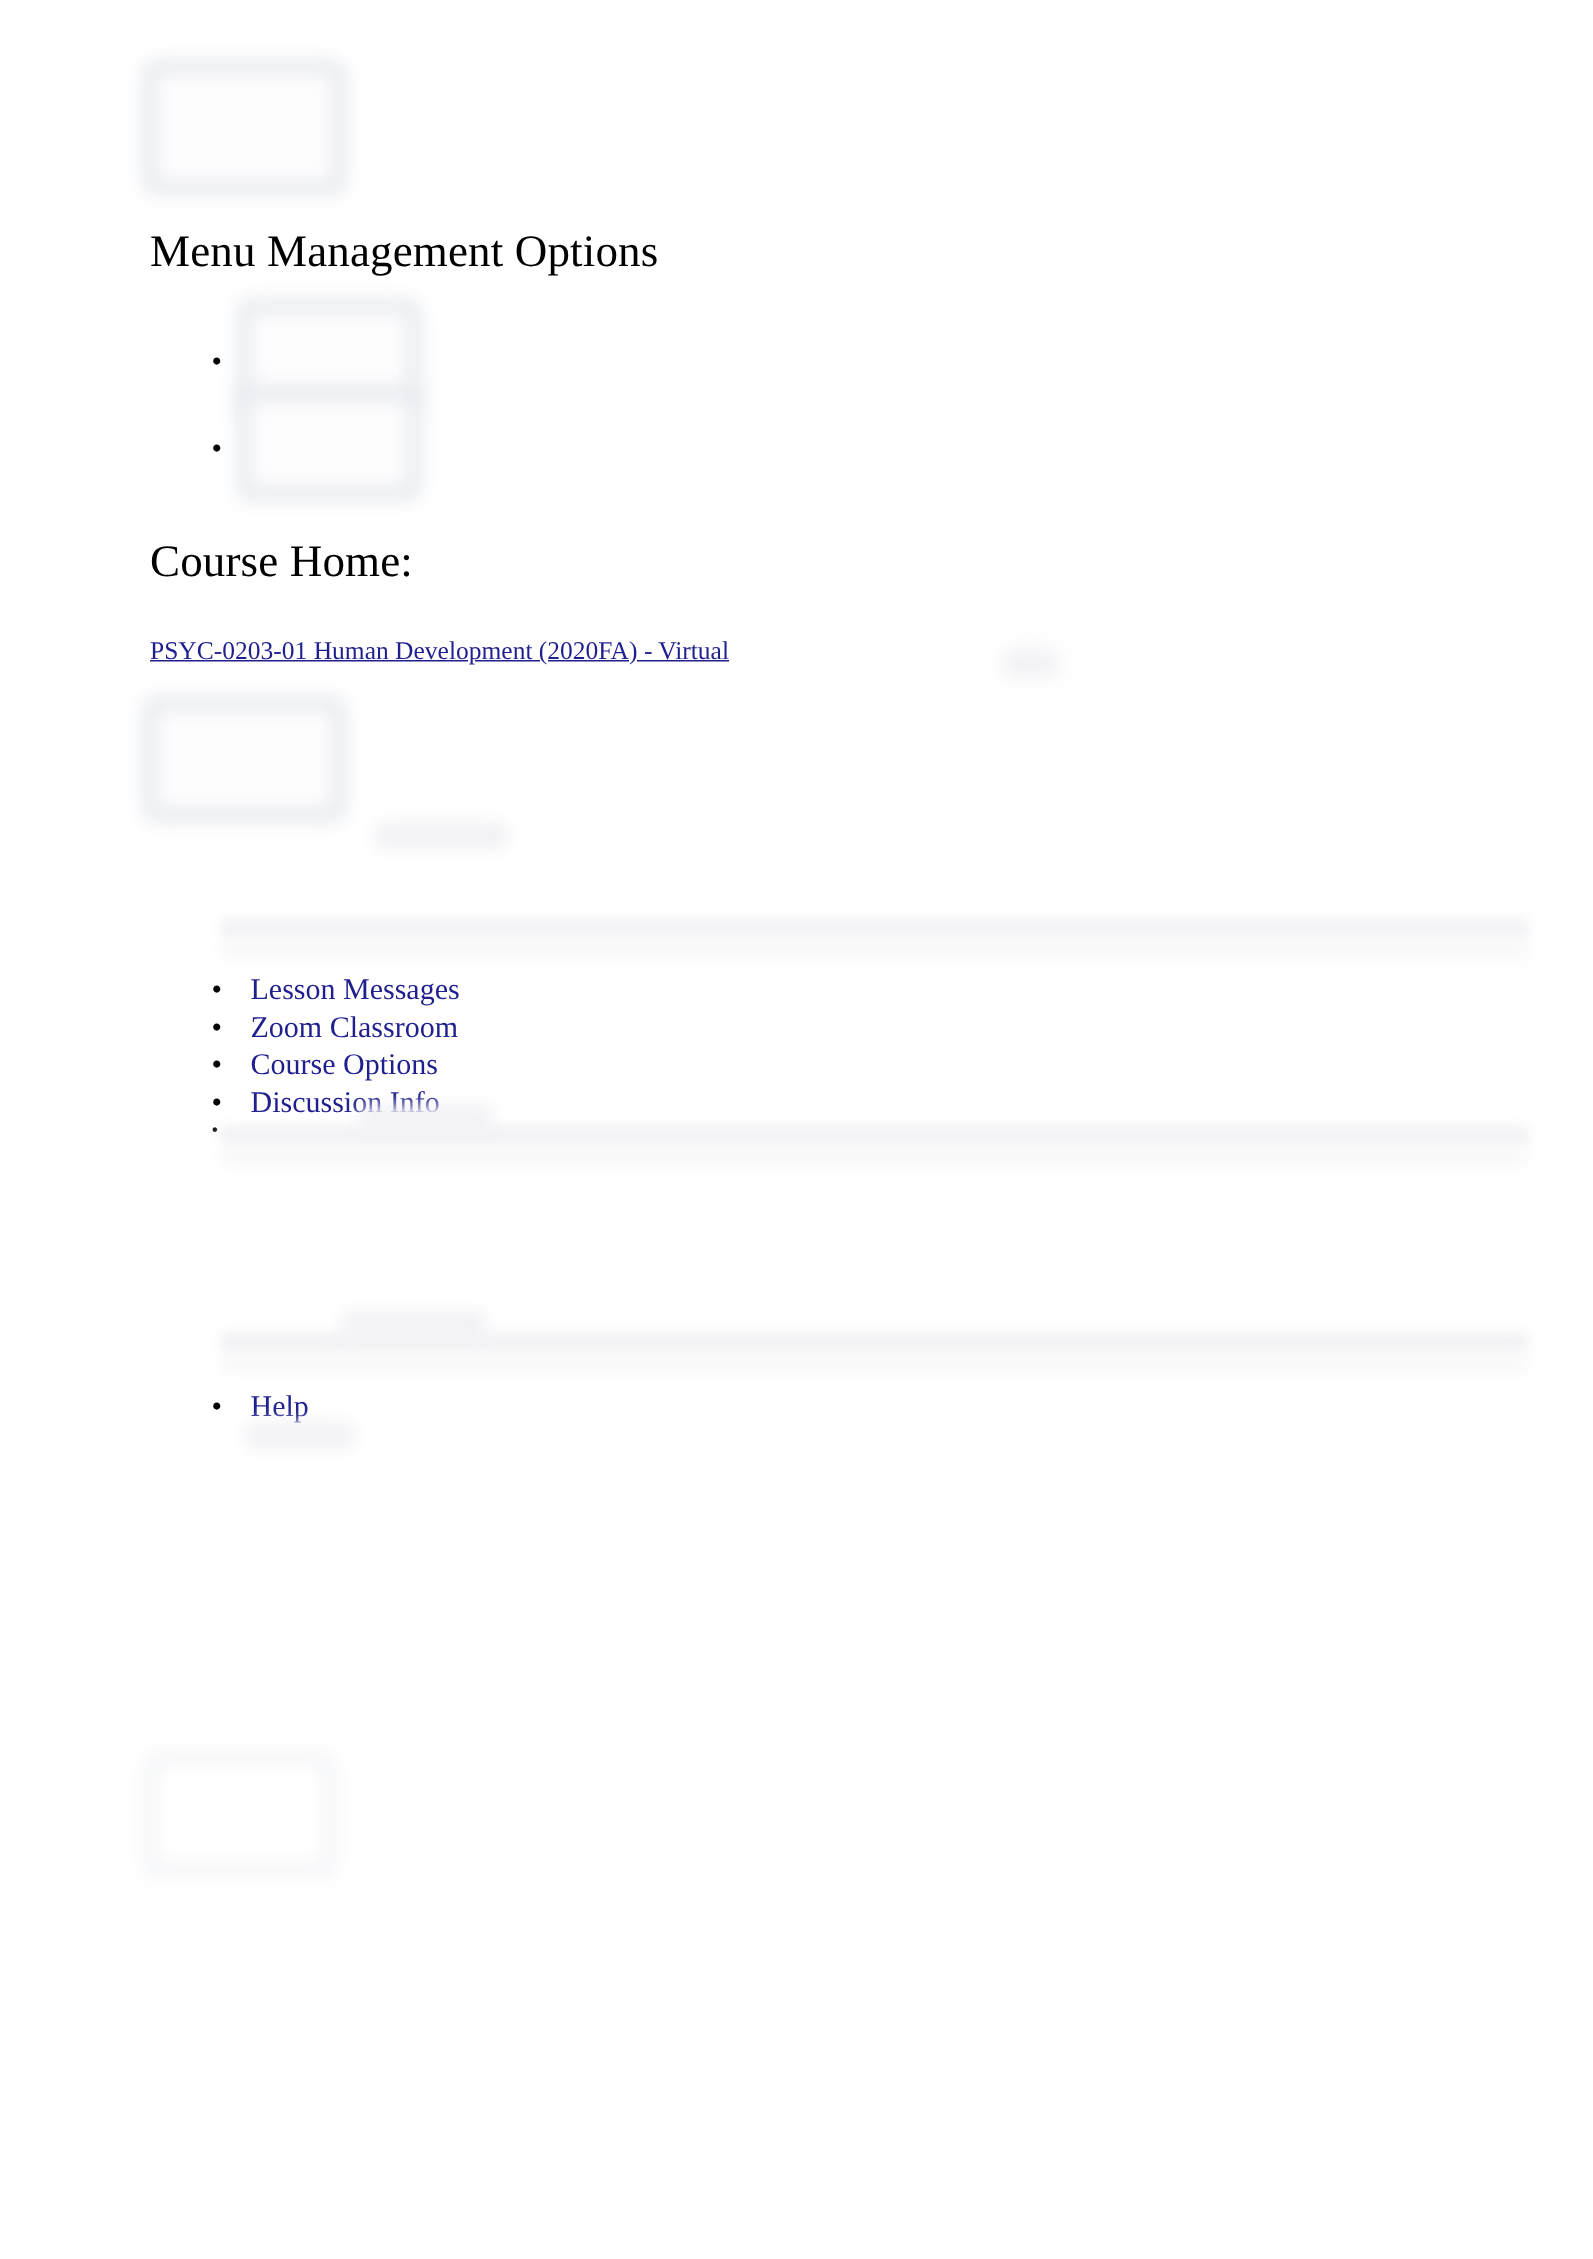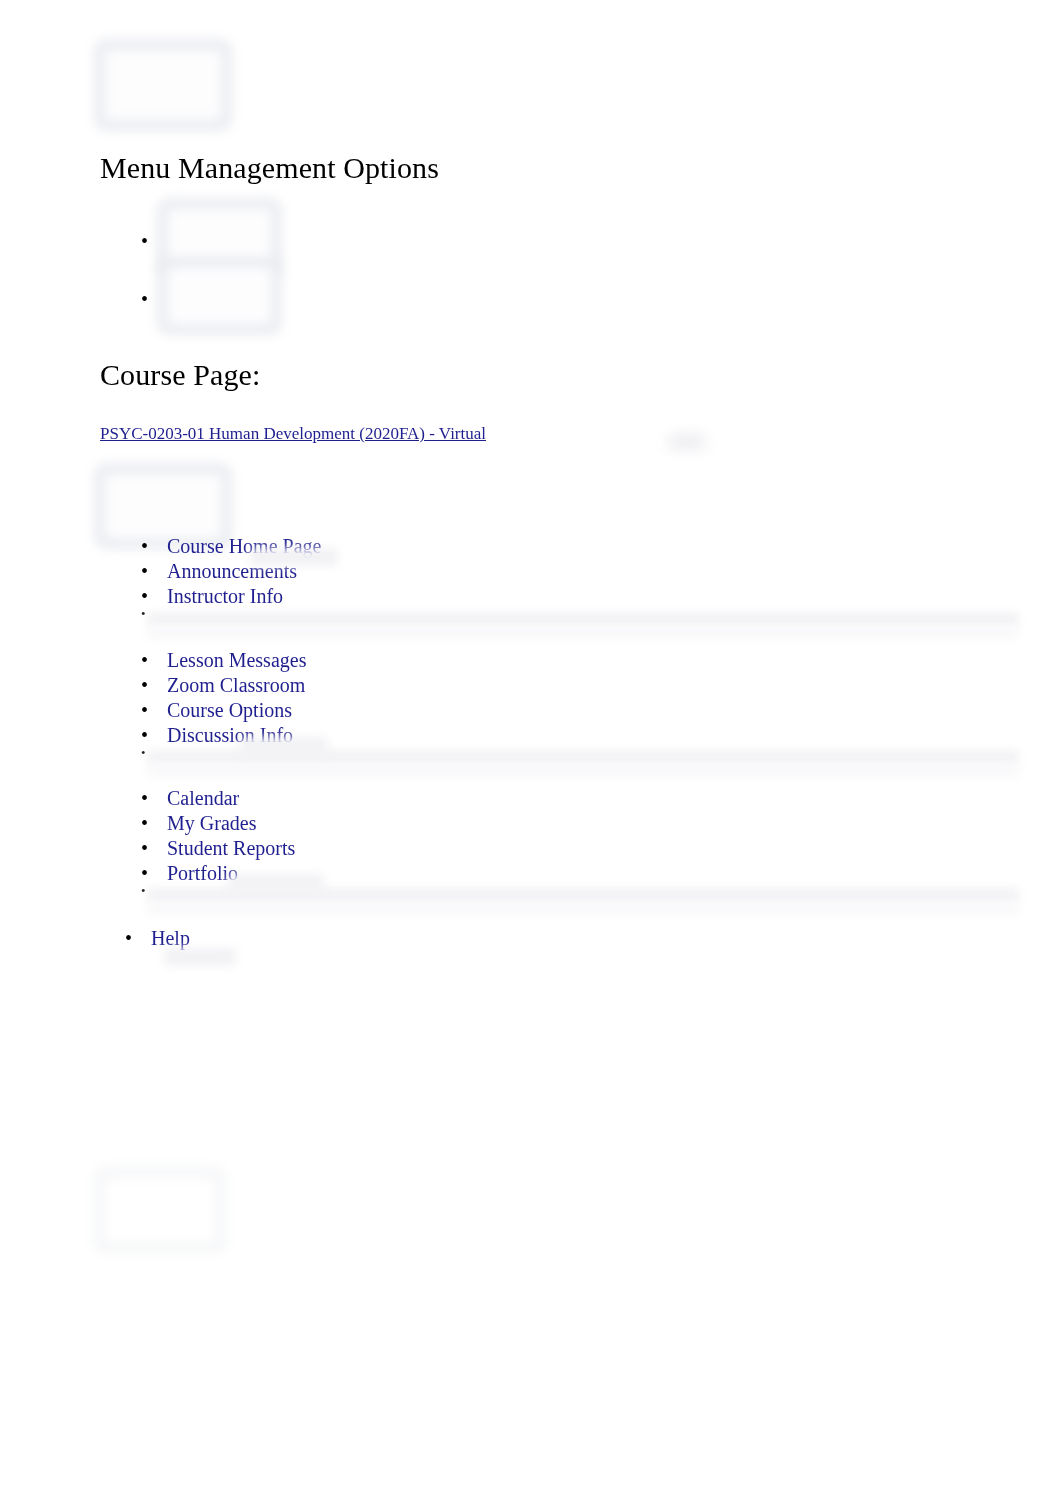--- a/index.html
+++ b/index.html
@@ -159,41 +159,27 @@
       <span></span>
     </li>
     <li>
       <span></span>
     </li>
   </ul>
 
   <div class="redacted frame" style="left:158px; top:199px; width:105px; height:58px;"></div>
   <div class="redacted frame" style="left:158px; top:258px; width:105px; height:58px;"></div>
 
-  <div class="h1" style="left:100px; top:357px;">Course Page:</div>
+  <div class="h1" style="left:100px; top:357px;">Course Home:</div>
 
   <a class="course-link" href="#" style="left:100px; top:420px;">PSYC-0203-01 Human Development (2020FA) - Virtual</a>
   <div class="smudge" style="left:668px; top:434px; width:38px; height:16px;"></div>
 
   <div class="redacted frame" style="left:95px; top:464px; width:118px; height:66px;"></div>
 
-  <ul class="bullet-list" style="left:141px; top:534px;">
-    <li>
-      <span>Course Home Page</span>
-    </li>
-    <li>
-      <span>Announcements</span>
-    </li>
-    <li>
-      <span>Instructor Info</span>
-    </li>
-    <li class="blank">
-      <span></span>
-    </li>
-  </ul>
   <div class="separator" style="left:147px; top:611px; width:872px;"></div>
   <div class="sep-tail" style="left:147px; top:628px; width:872px;"></div>
   <div class="link-smudge" style="left:250px; top:548px; width:88px;"></div>
 
   <ul class="bullet-list" style="left:141px; top:648px;">
     <li>
       <span>Lesson Messages</span>
     </li>
     <li>
       <span>Zoom Classroom</span>
@@ -205,42 +191,25 @@
       <span>Discussion Info</span>
     </li>
     <li class="blank">
       <span></span>
     </li>
   </ul>
   <div class="separator" style="left:147px; top:749px; width:872px;"></div>
   <div class="sep-tail" style="left:147px; top:766px; width:872px;"></div>
   <div class="link-smudge" style="left:240px; top:737px; width:88px;"></div>
 
-  <ul class="bullet-list" style="left:141px; top:786px;">
-    <li>
-      <span>Calendar</span>
-    </li>
-    <li>
-      <span>My Grades</span>
-    </li>
-    <li>
-      <span>Student Reports</span>
-    </li>
-    <li>
-      <span>Portfolio</span>
-    </li>
-    <li class="blank">
-      <span></span>
-    </li>
-  </ul>
   <div class="separator" style="left:147px; top:887px; width:872px;"></div>
   <div class="sep-tail" style="left:147px; top:904px; width:872px;"></div>
   <div class="link-smudge" style="left:228px; top:874px; width:96px;"></div>
 
-  <ul class="bullet-list" style="left:125px; top:926px;">
+  <ul class="bullet-list" style="left:141px; top:926px;">
     <li>
       <span>Help</span>
     </li>
   </ul>
   <div class="link-smudge" style="left:164px; top:948px; width:72px;"></div>
 
   <div class="redacted faint" style="left:95px; top:1168px; width:112px; height:66px;"></div>
 
 </div>
 

